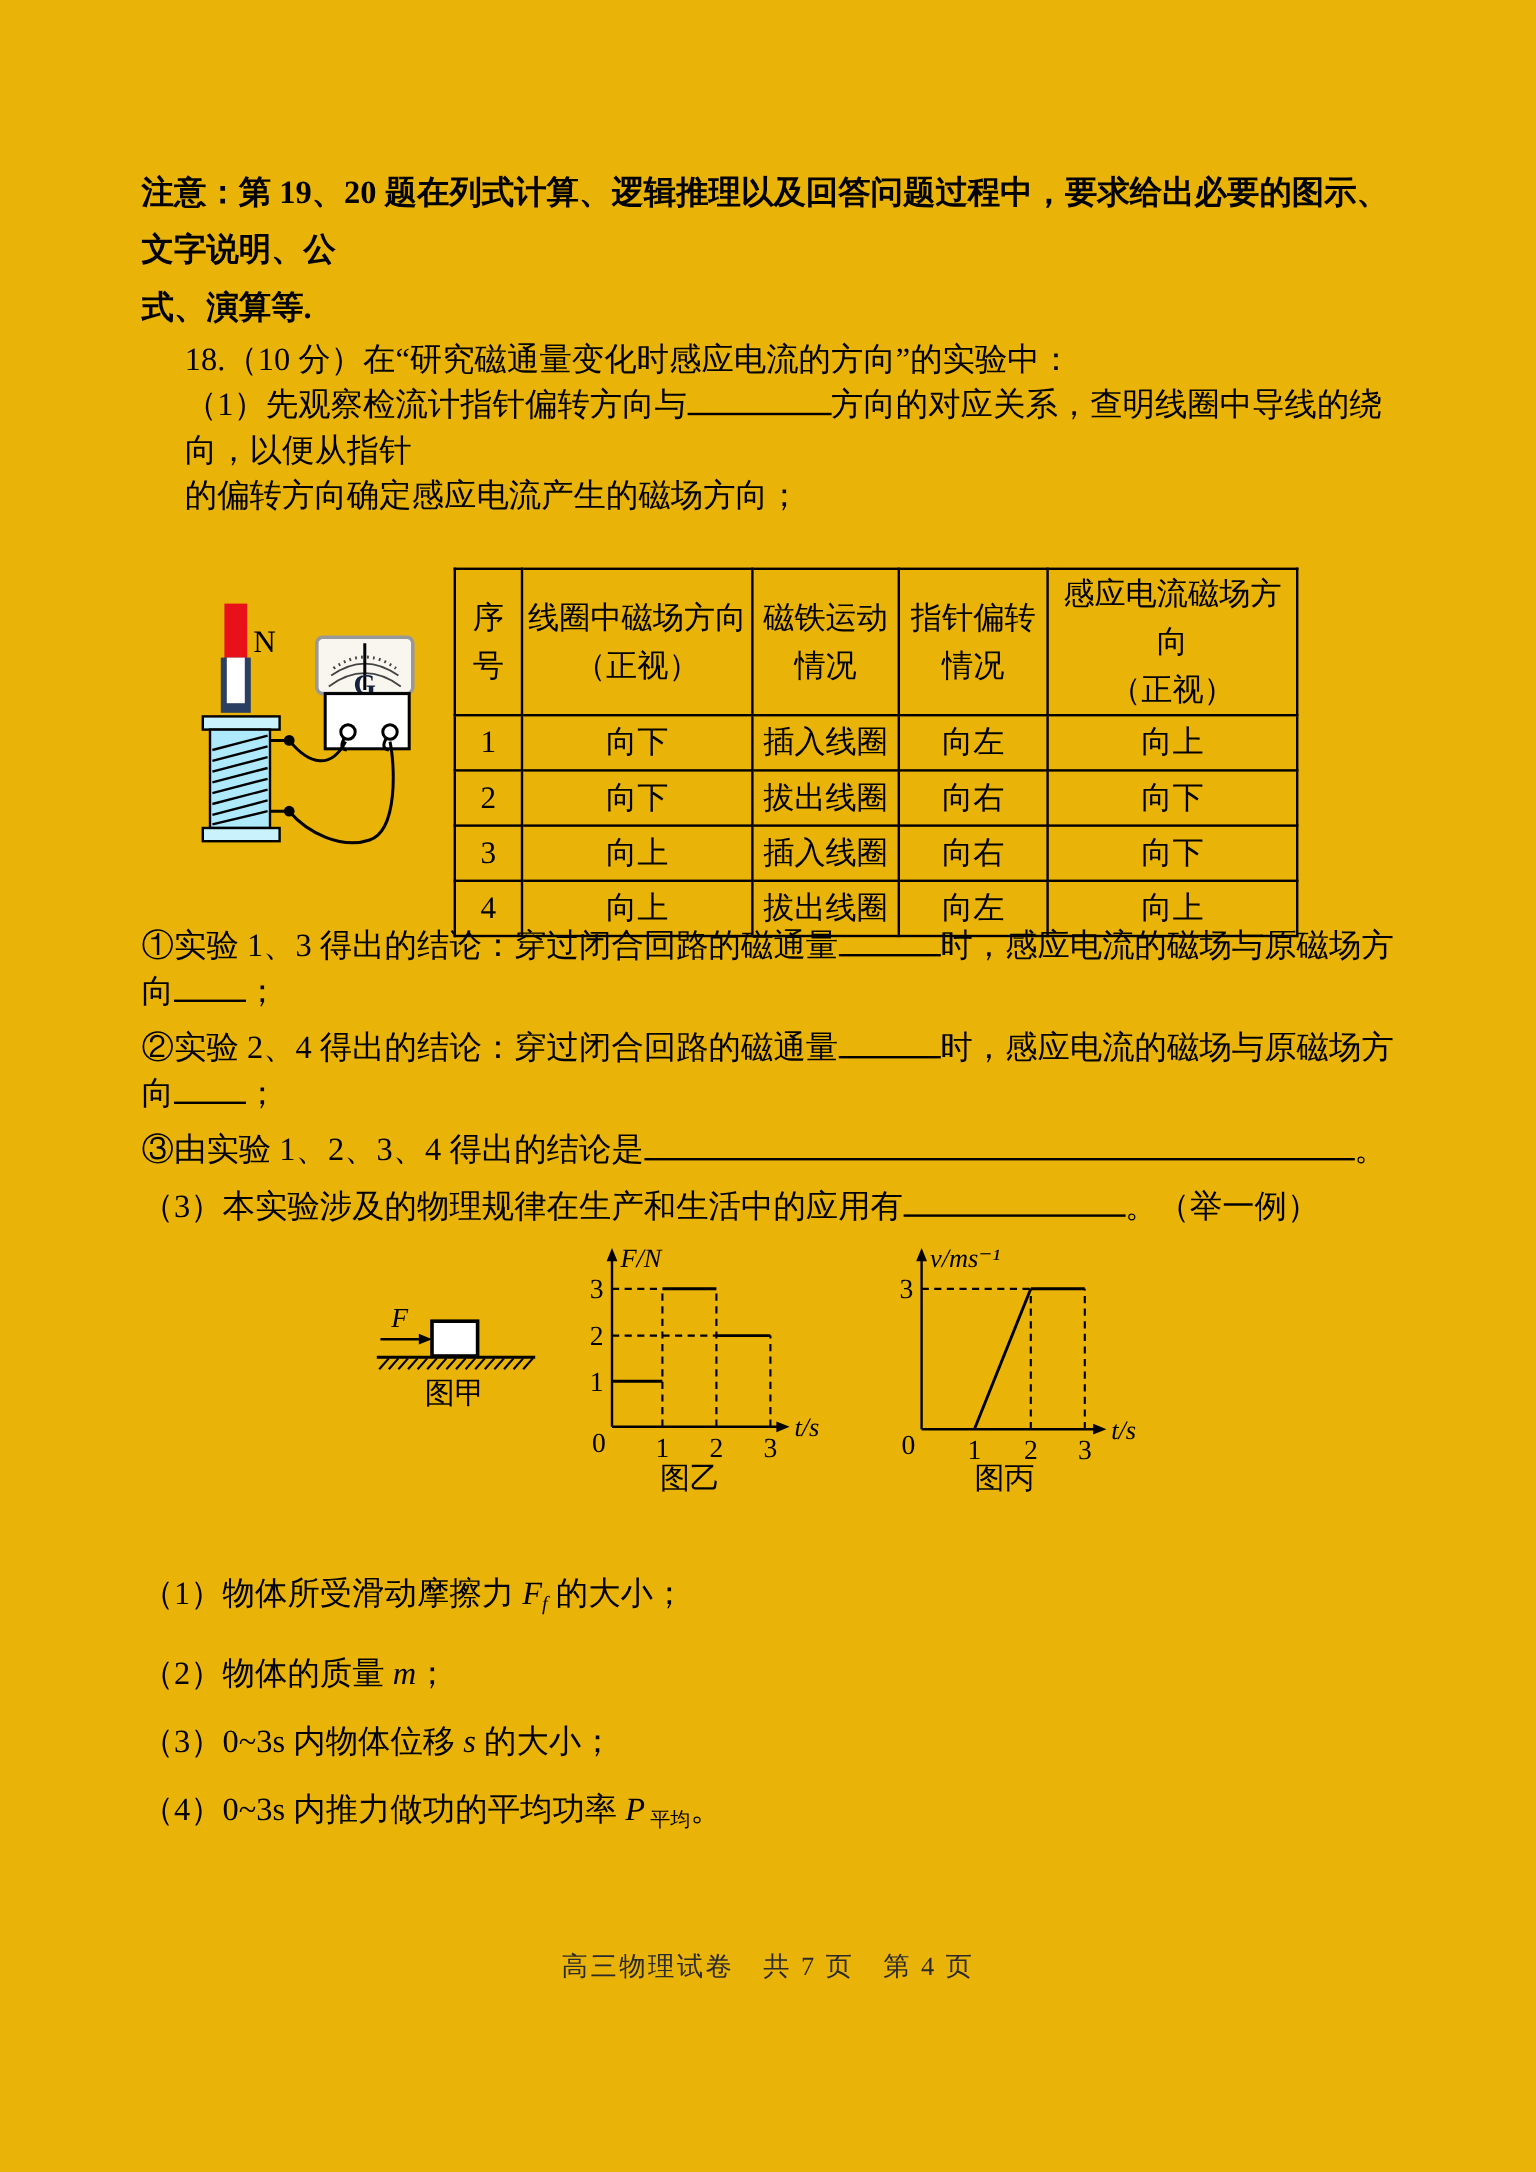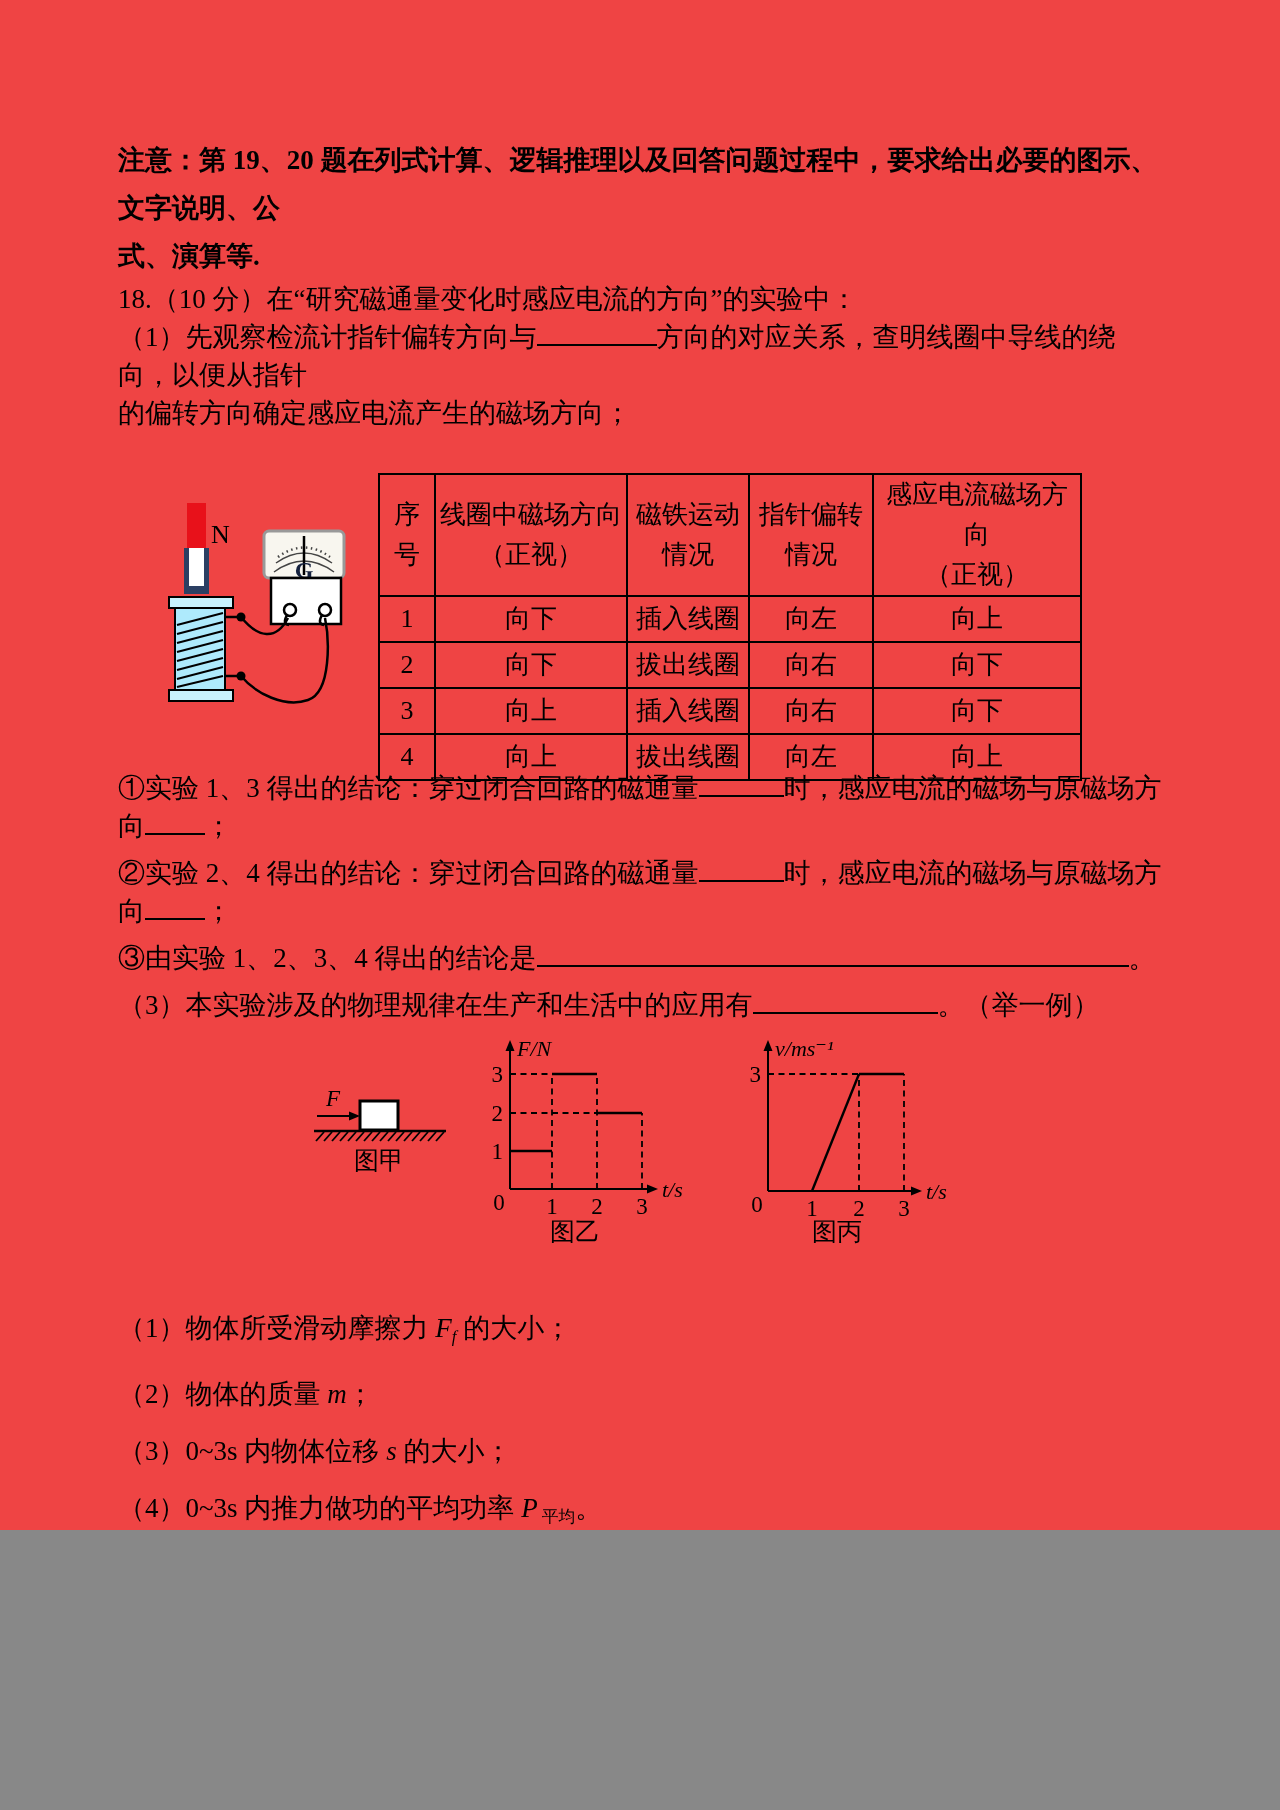--- a/index.html
+++ b/index.html
@@ -1,25 +1,25 @@
 <!DOCTYPE html>
 <html><head>
 <meta charset="utf-8">
 <style>
   * { margin:0; padding:0; box-sizing:border-box; }
   html,body { background:#888; }
   .page {
-    position:relative; width:1280px; height:1530px; margin:0 auto;
-    background:#ef4444; overflow:hidden;
+    position:relative; width:1280px; height:1810px; margin:0 auto;
+    background:#eab308; overflow:hidden;
     font-family:"Liberation Serif","DejaVu Serif",serif;
     font-size:27px; line-height:38px; color:#000;
   }
   .content { padding:136px 118px 0 118px; }
   .notice { font-weight:bold; line-height:48px; }
-  .para { margin-top:0; }
+  .para { margin-top:0;margin-left:36px; }
   .blank { display:inline-block; border-bottom:2px solid #000; height:0.95em; vertical-align:baseline; }
   .it { font-style:italic; }
   .sb { font-size:0.62em; vertical-align:-0.3em; }
 
   
   .figtab { position:relative; height:273px; margin-top:41px; }
   .apparatus { position:absolute; left:20px; top:12px; }
   table.exp { position:absolute; left:260px; top:0; border-collapse:collapse; table-layout:fixed; }
   table.exp th, table.exp td {
     border:2px solid #000; text-align:center; vertical-align:middle;

